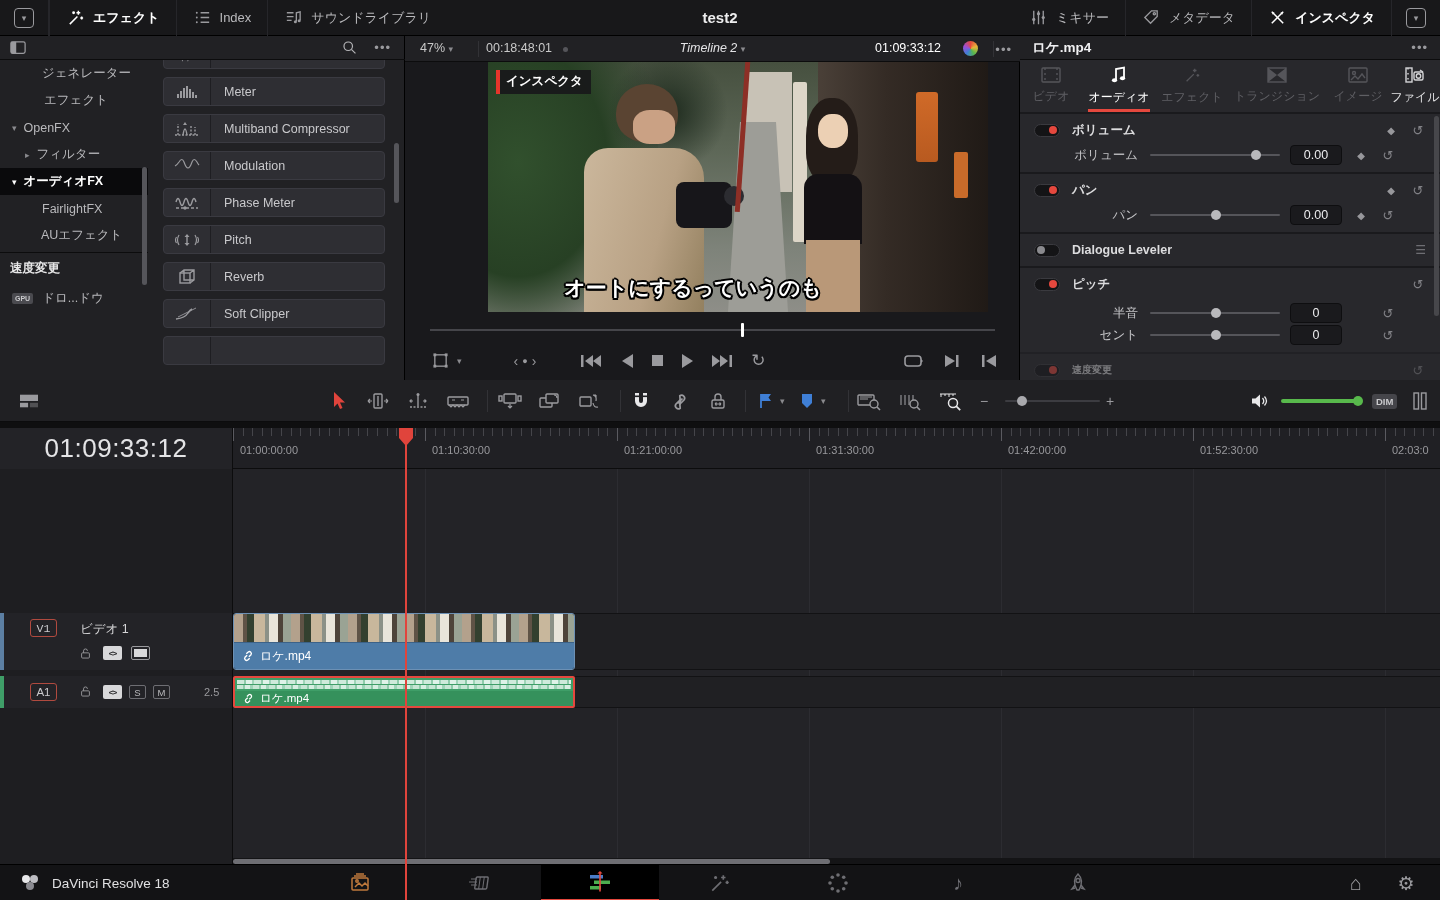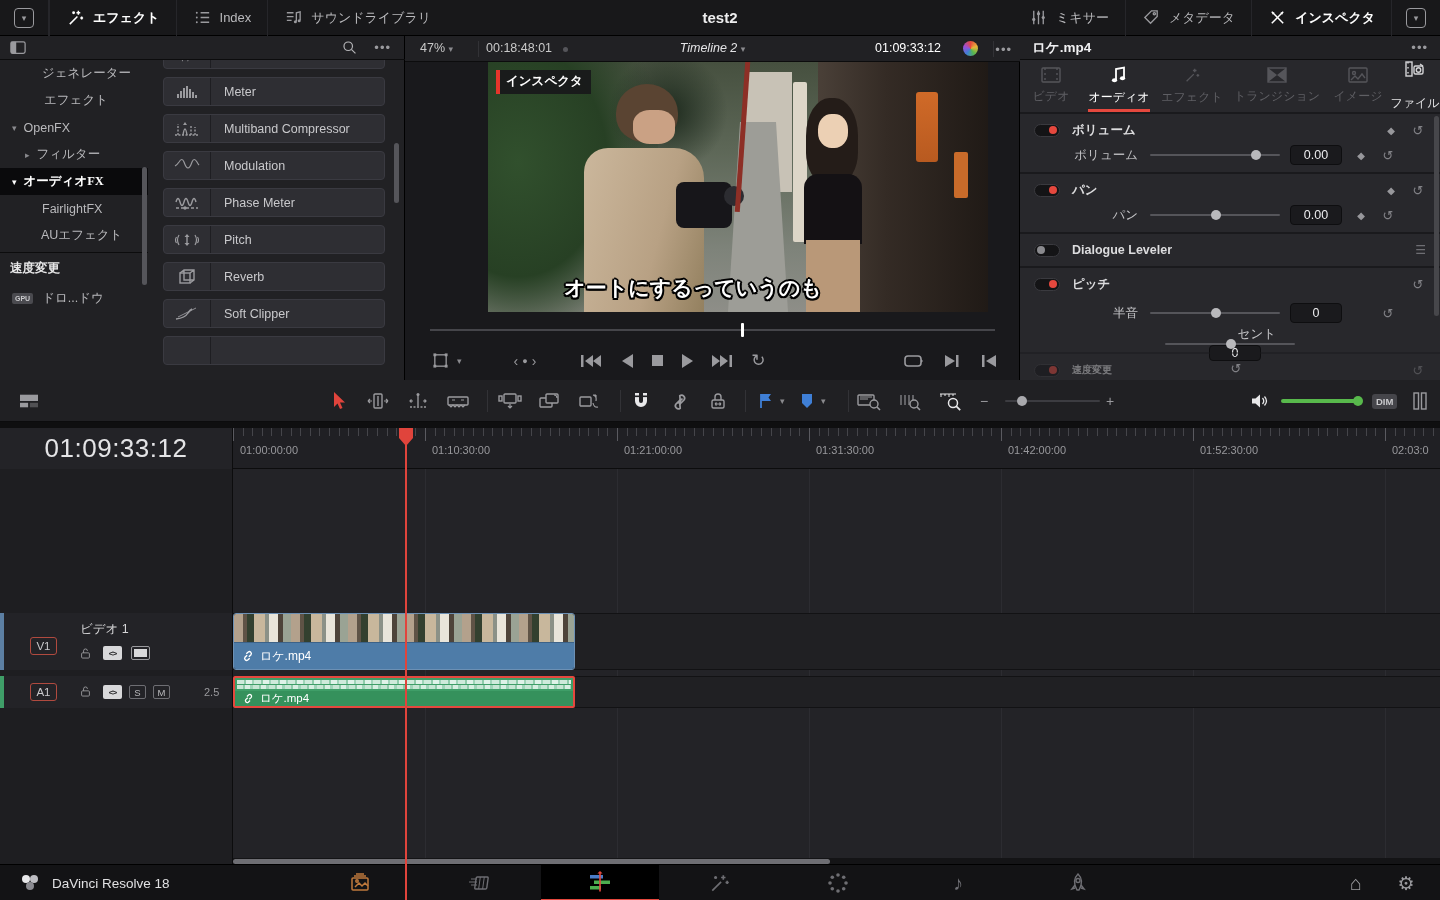--- a/index.html
+++ b/index.html
@@ -210,21 +210,21 @@
     <div class="sb-item" style="padding-left:12px;gap:7px;">
         <span class="chev">▾</span>
         <span>OpenFX</span>
       </div>
     <div class="sb-item" style="padding-left:25px;gap:7px;">
         <span class="chev">▸</span>
         <span>フィルター</span>
       </div>
     <div class="sb-item sel" style="padding-left:12px;gap:7px;">
         <span class="chev" style="color:#fff;">▾</span>
-        <span style="font-weight:bold;font-family:Liberation Serif, serif;">オーディオFX</span>
+        <span style="font-weight:bold;">オーディオFX</span>
       </div>
     <div class="sb-item" style="padding-left:42px;">
         <span>FairlightFX</span>
       </div>
     <div class="sb-item" style="padding-left:41px;">
         <span>AUエフェクト</span>
       </div>
     <div style="border-top:1px solid #0c0c0d;margin-top:3px;"></div>
     <div class="sb-item sb-head" style="padding-left:10px;height:30px;">
         <span>速度変更</span>
@@ -454,21 +454,21 @@
       <span>トランジション</span>
     </div>
     <div class="itab" style="width:64px;text-align:right;">
       <svg class="ic" width="20" height="16" viewBox="0 0 20 16">
           <rect x="1" y="1" width="18" height="14" rx="1"></rect>
           <circle cx="6" cy="6" r="1.5"></circle>
           <path d="M3 13 l4 -4 3 3 4 -5 3 4"></path>
         </svg>
       <span>イメージ</span>
     </div>
-    <div class="itab lit" style="width:50px;justify-content:space-between;">
+    <div class="itab lit" style="width:50px;">
       <svg width="20" height="18" viewBox="0 0 20 18" style="stroke:#d5d5d7;fill:none;stroke-width:1.4;">
           <rect x="1" y="2" width="6" height="14"></rect>
           <path d="M3 2 v2 M3 7 v2 M3 12 v2" stroke-dasharray="1.5 1.5"></path>
           <rect x="9" y="6" width="9" height="8" rx="1.5"></rect>
           <circle cx="13.5" cy="10" r="2.2"></circle>
           <path d="M15 4 l3 2"></path>
         </svg>
       <span>ファイル</span>
     </div>
   </div>
@@ -531,21 +531,21 @@
       </div>
       <div class="irow">
         <span class="lab">半音</span>
         <span class="sl">
             <span class="knob" style="left:47%;"></span>
           </span>
         <span class="val">0</span>
         <span class="kf"></span>
         <span class="rst">↺</span>
       </div>
-      <div class="irow" style="padding-bottom:8px;flex-direction:column;">
+      <div class="irow" style="padding-bottom:8px;">
         <span class="lab">セント</span>
         <span class="sl">
             <span class="knob" style="left:47%;"></span>
           </span>
         <span class="val">0</span>
         <span class="kf"></span>
         <span class="rst">↺</span>
       </div>
     </div>
     <div class="isec" style="opacity:.45;filter:blur(.6px);">
@@ -741,21 +741,21 @@
       <div class="grid" style="left:617px;"></div>
       <div class="grid" style="left:809px;"></div>
       <div class="grid" style="left:1001px;"></div>
       <div class="grid" style="left:1193px;"></div>
       <div class="grid" style="left:1385px;"></div>
     <div id="tl-headcol"></div>
 
     <div class="trackband" style="top:144px;height:57px;"></div>
     <div class="abs" style="left:0;top:144px;width:233px;height:57px;background:#232327;border-right:1px solid #0c0c0d;">
       <span class="tstrip" style="background:#5c7fa3;"></span>
-      <span class="tbadge" style="top:24px;">V1</span>
+      <span class="tbadge" style="top:6px;font-family:Liberation Mono, monospace;">V1</span>
       <span class="tname" style="left:80px;top:8px;">ビデオ 1</span>
       <svg class="ic" width="13" height="13" viewBox="0 0 18 20" style="position:absolute;left:79px;top:34px;">
           <rect x="3" y="9" width="12" height="8" rx="1.5"></rect>
           <path d="M6 9 V6 a3 3 0 0 1 6 0"></path>
         </svg>
       <span class="tico-box" style="left:103px;top:33px;">&lt;&gt;</span>
       <span class="abs" style="left:131px;top:33px;width:19px;height:14px;border:1.4px solid #9a9a9e;border-radius:2px;">
           <span class="abs" style="left:2px;top:2px;right:2px;bottom:2px;background:#d8d8da;"></span>
         </span>
     </div>

